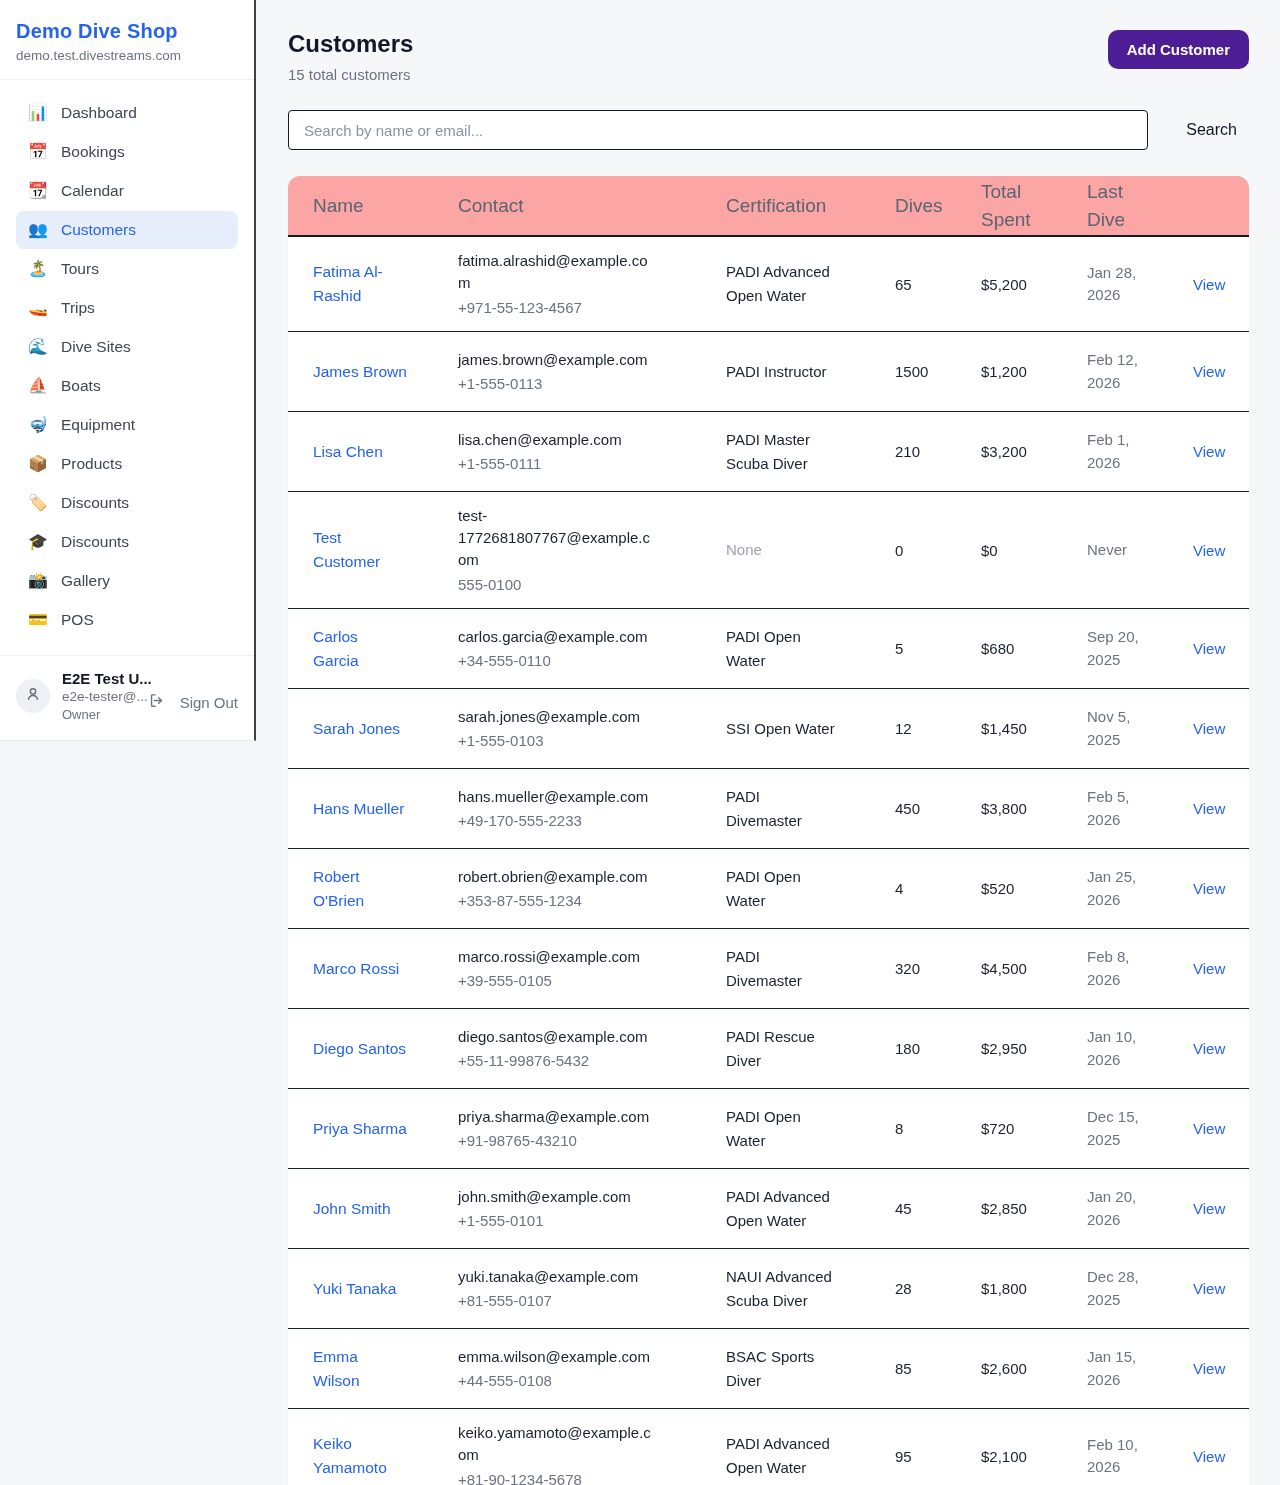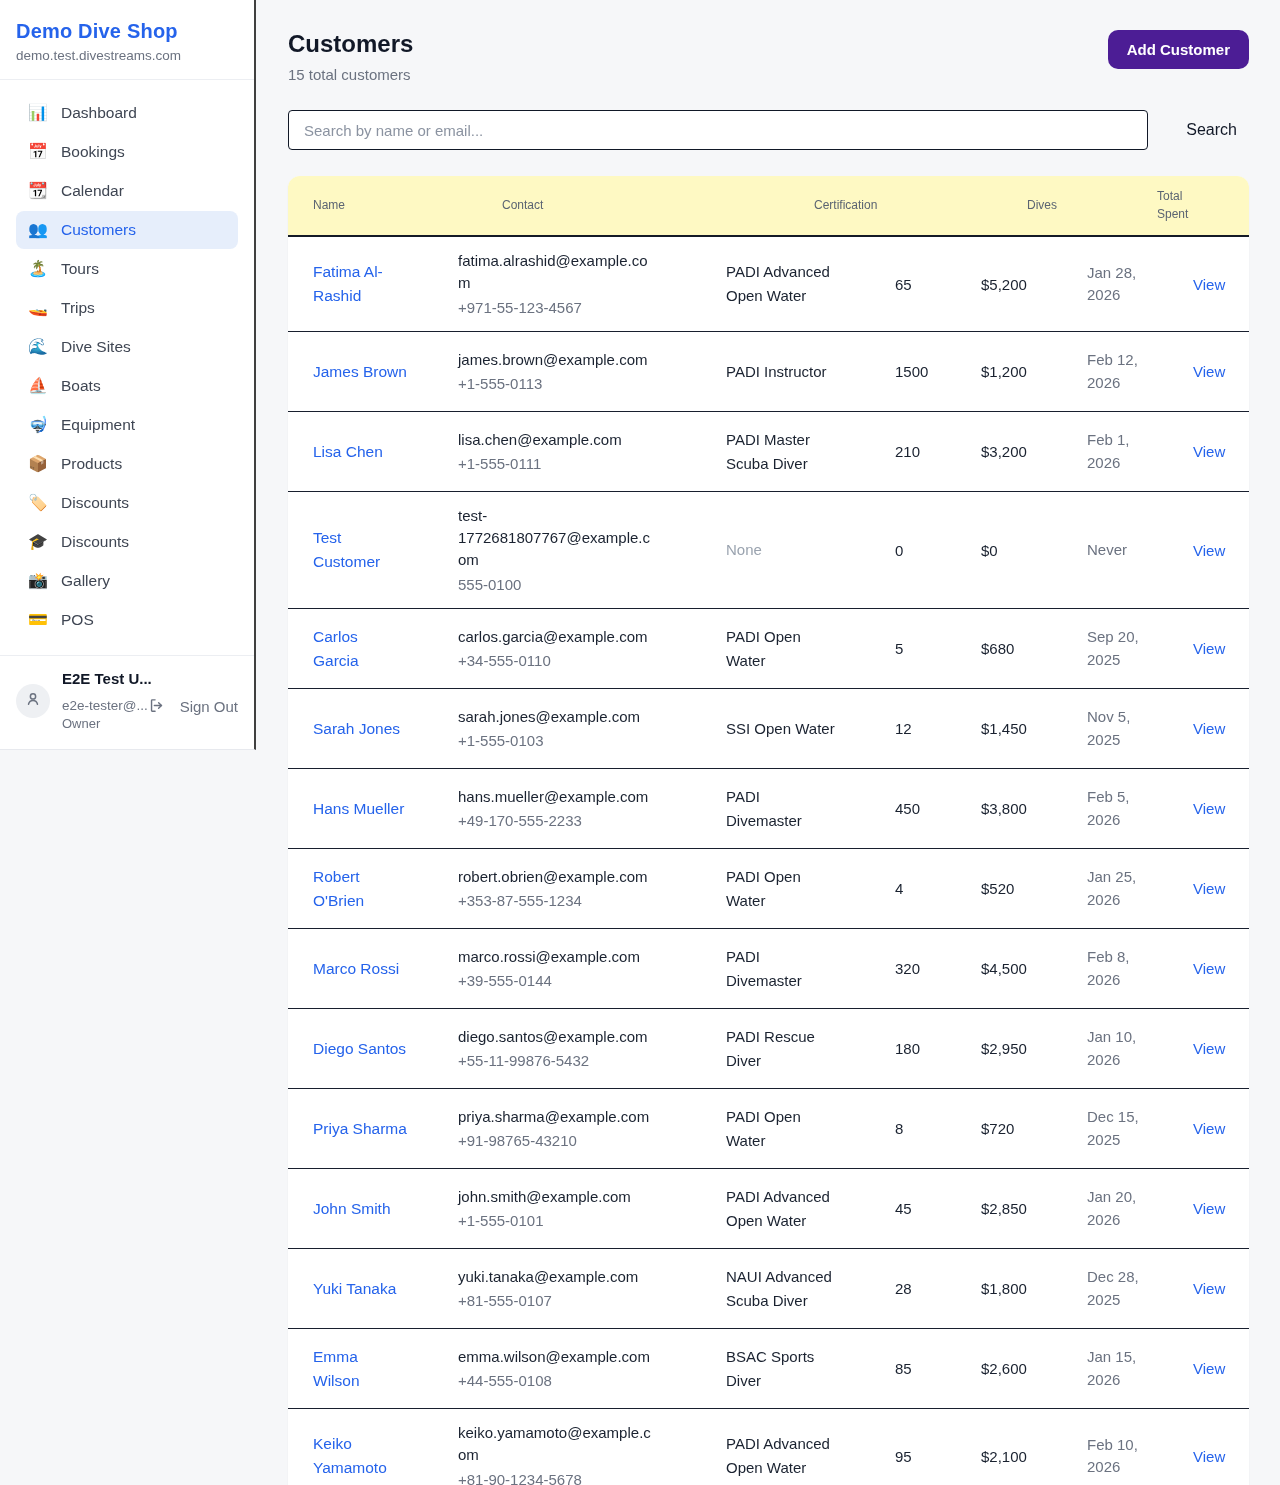--- a/index.html
+++ b/index.html
@@ -18,21 +18,21 @@
   .nav-item { display:flex; align-items:center; gap:13px; padding:10px 12px;
     border-radius:8px; font-size:15.5px; color:#3f4653; cursor:pointer; }
   .nav-item.active { background:#e6eefb; color:#2563eb; }
   .nav-icon { width:20px; font-size:16px; line-height:1; text-align:center; }
   .user-section { border-top:1px solid #eceef2; padding:14px 16px 18px;
     display:flex; align-items:center; gap:12px; }
   .avatar { width:34px; height:34px; border-radius:50%; background:#eef0f3;
     display:flex; align-items:center; justify-content:center; flex:0 0 34px; }
   .user-info { min-width:0; }
   .user-name { font-size:15px; font-weight:700; color:#111827; white-space:nowrap; }
-  .user-email { font-size:13.5px; color:#6b7280; margin-top:11px; white-space:nowrap; }
+  .user-email { font-size:13.5px; color:#6b7280; margin-top:2px; white-space:nowrap; }
   .user-role { font-size:13px; color:#6b7280; margin-top:3px; }
   .signout { margin-left:auto; display:flex; align-items:center; gap:15px;
     background:none; border:none; font-family:inherit; font-size:15px;
     color:#6b7280; cursor:pointer; white-space:nowrap;margin-top:12px; }
 
   
   .main { margin-left:256px; padding:30px 31px 24px 32px; }
   .page-header { display:flex; justify-content:space-between; align-items:flex-start; }
   .page-title { font-size:24px; font-weight:700; color:#111827; }
   .page-subtitle { font-size:15px; color:#6b7280; margin-top:8px; }
@@ -44,22 +44,22 @@
   .search-input::placeholder { color:#8b93a1; }
   .search-btn { background:none; border:none; font-family:inherit; font-size:16px;
     color:#111827; margin-left:26px; padding:6px 12px; cursor:pointer; }
 
   
   .table-card { margin-top:26px; background:#fff; border-radius:12px; overflow:hidden;
     box-shadow:0 1px 2px rgba(16,24,40,.06); }
   .thead, .trow { display:grid;
     grid-template-columns:145px 268px 169px 86px 106px 106px 1fr;
     padding:0 24px 0 25px; align-items:center; }
-  .thead { background:#fef9c3; border-bottom:2px solid #141a26; min-height:61px;
-    font-size:12px; color:#5b6472;gap:44px; }
+  .thead { background:#fca5a5; border-bottom:2px solid #141a26; min-height:61px;
+    font-size:19px; color:#5b6472; }
   .thead > div { line-height:1.45; padding-right:10px; }
   .thead > div:nth-child(5), .thead > div:nth-child(6) { max-width:48px; }
   .trow { border-bottom:1px solid #181f2e; min-height:80px; font-size:15px;
     padding-top:13px; padding-bottom:13px; }
   .trow:last-child { border-bottom:none; }
   .c { padding-right:12px; }
   .c-name a { color:#2563eb; font-weight:500; font-size:15.5px; line-height:1.55;
     display:inline-block; max-width:94px; text-decoration:none; cursor:pointer; }
   .c-contact { max-width:205px; line-height:1.45; }
   .email { color:#1a2230; overflow-wrap:break-word; }
@@ -283,21 +283,21 @@
     <div class="c c-cert">PADI Open Water</div>
     <div class="c c-dives">4</div>
     <div class="c c-total">$520</div>
     <div class="c c-last">Jan 25, 2026</div>
     <div class="c c-view"><a>View</a></div>
   </div>
         <div class="trow">
     <div class="c c-name"><a>Marco Rossi</a></div>
     <div class="c c-contact">
       <div class="email">marco.rossi@example.com</div>
-      <div class="phone">+39-555-0144</div>
+      <div class="phone">+39-555-0105</div>
     </div>
     <div class="c c-cert">PADI Divemaster</div>
     <div class="c c-dives">320</div>
     <div class="c c-total">$4,500</div>
     <div class="c c-last">Feb 8, 2026</div>
     <div class="c c-view"><a>View</a></div>
   </div>
         <div class="trow">
     <div class="c c-name"><a>Diego Santos</a></div>
     <div class="c c-contact">

